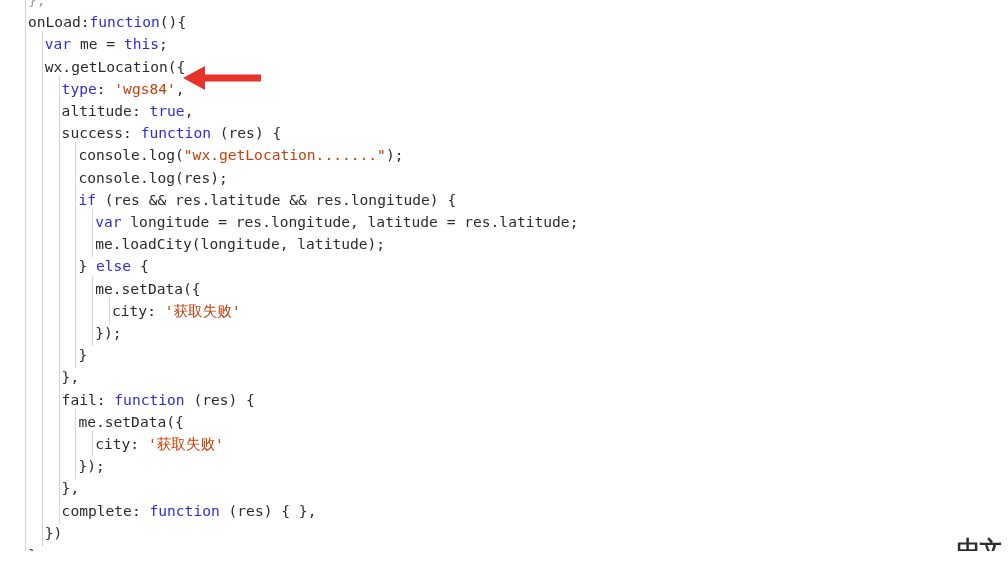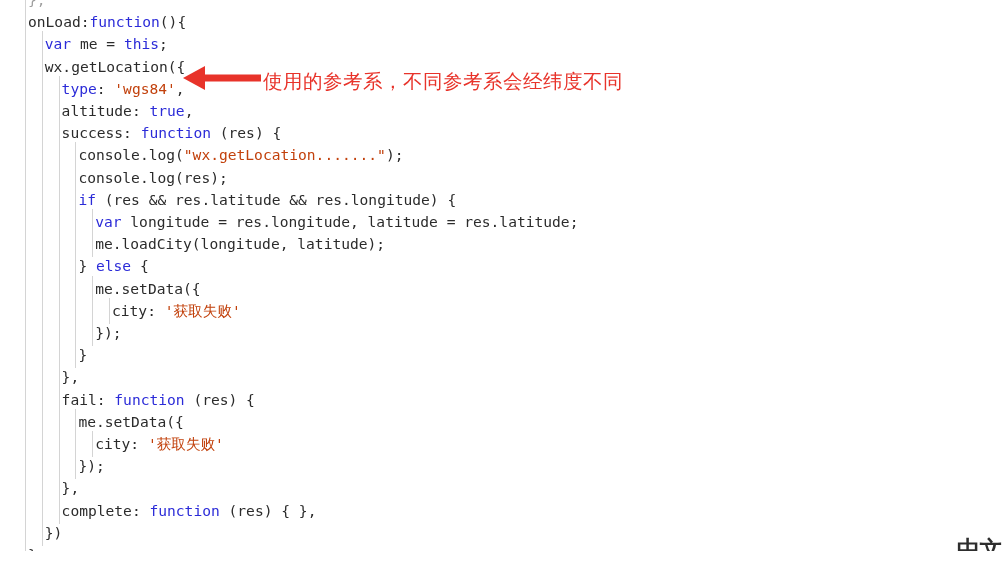--- a/index.html
+++ b/index.html
@@ -124,20 +124,19 @@
 
   <div class="code" id="code"><div class="line" style="position: absolute; left: 28px; top: -11px; opacity: 0.45;"><span class="pl">},</span></div><div class="line" style="position: absolute; left: 28px; top: 11.2px;"><span class="pl">onLoad:</span><span class="kw">function</span><span class="pl">(){</span></div><div class="line" style="position: absolute; left: 44.8px; top: 33.4px;"><span class="kw">var</span><span class="pl"> me = </span><span class="kw">this</span><span class="pl">;</span></div><div class="line" style="position: absolute; left: 44.8px; top: 55.6px;"><span class="pl">wx.getLocation({</span></div><div class="line" style="position: absolute; left: 61.6px; top: 77.8px;"><span class="prop">type</span><span class="pl">: </span><span class="str">'wgs84'</span><span class="pl">,</span></div><div class="line" style="position: absolute; left: 61.6px; top: 100px;"><span class="pl">altitude: </span><span class="kw">true</span><span class="pl">,</span></div><div class="line" style="position: absolute; left: 61.6px; top: 122.2px;"><span class="pl">success: </span><span class="kw">function</span><span class="pl"> (res) {</span></div><div class="line" style="position: absolute; left: 78.4px; top: 144.4px;"><span class="pl">console.log(</span><span class="str">"wx.getLocation......."</span><span class="pl">);</span></div><div class="line" style="position: absolute; left: 78.4px; top: 166.6px;"><span class="pl">console.log(res);</span></div><div class="line" style="position: absolute; left: 78.4px; top: 188.8px;"><span class="kw">if</span><span class="pl"> (res &amp;&amp; res.latitude &amp;&amp; res.longitude) {</span></div><div class="line" style="position: absolute; left: 95.2px; top: 211px;"><span class="kw">var</span><span class="pl"> longitude = res.longitude, latitude = res.latitude;</span></div><div class="line" style="position: absolute; left: 95.2px; top: 233.2px;"><span class="pl">me.loadCity(longitude, latitude);</span></div><div class="line" style="position: absolute; left: 78.4px; top: 255.4px;"><span class="pl">} </span><span class="kw">else</span><span class="pl"> {</span></div><div class="line" style="position: absolute; left: 95.2px; top: 277.6px;"><span class="pl">me.setData({</span></div><div class="line" style="position: absolute; left: 112px; top: 299.8px;"><span class="pl">city: </span><span class="str">'获取失败'</span></div><div class="line" style="position: absolute; left: 95.2px; top: 322px;"><span class="pl">});</span></div><div class="line" style="position: absolute; left: 78.4px; top: 344.2px;"><span class="pl">}</span></div><div class="line" style="position: absolute; left: 61.6px; top: 366.4px;"><span class="pl">},</span></div><div class="line" style="position: absolute; left: 61.6px; top: 388.6px;"><span class="pl">fail: </span><span class="kw">function</span><span class="pl"> (res) {</span></div><div class="line" style="position: absolute; left: 78.4px; top: 410.8px;"><span class="pl">me.setData({</span></div><div class="line" style="position: absolute; left: 95.2px; top: 433px;"><span class="pl">city: </span><span class="str">'获取失败'</span></div><div class="line" style="position: absolute; left: 78.4px; top: 455.2px;"><span class="pl">});</span></div><div class="line" style="position: absolute; left: 61.6px; top: 477.4px;"><span class="pl">},</span></div><div class="line" style="position: absolute; left: 61.6px; top: 499.6px;"><span class="pl">complete: </span><span class="kw">function</span><span class="pl"> (res) { },</span></div><div class="line" style="position: absolute; left: 44.8px; top: 521.8px;"><span class="pl">})</span></div><div class="line" style="position: absolute; left: 28px; top: 544px;"><span class="pl">},</span></div></div>
 
   <div class="arrow-wrap" style="left:183px; top:63px; width:78px; height:30px;">
     <svg width="78" height="30" viewBox="0 0 78 30">
       <polygon points="0,15 22,3 22,27" fill="#e8332a"></polygon>
       <rect x="20" y="11.5" width="58" height="7" fill="#e8332a"></rect>
     </svg>
   </div>
 
-  <div class="annotation" style="left:263px; top:68px;">使用的参考系，不同参考系会经纬度不同</div>
 
   <div class="watermark" style="left:915px; top:538px;">
     <span class="wm-badge">php</span>
     <span class="wm-text">中文网</span>
   </div>
 
 </div>
 
 </body></html>

